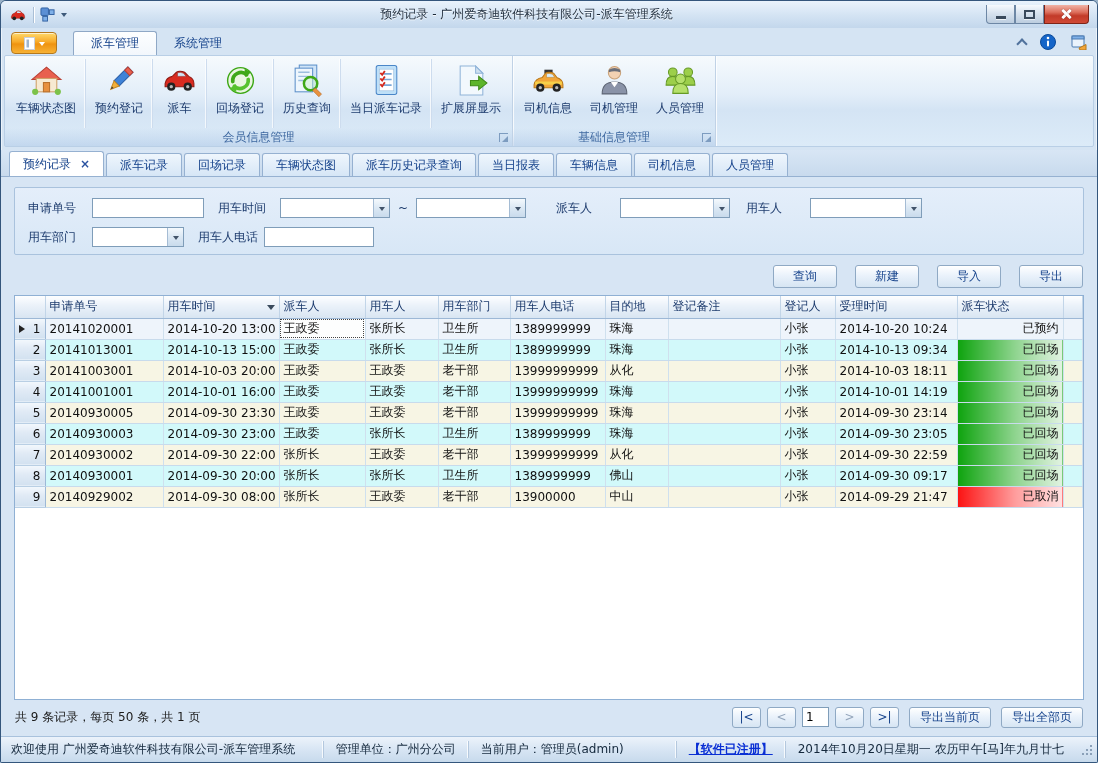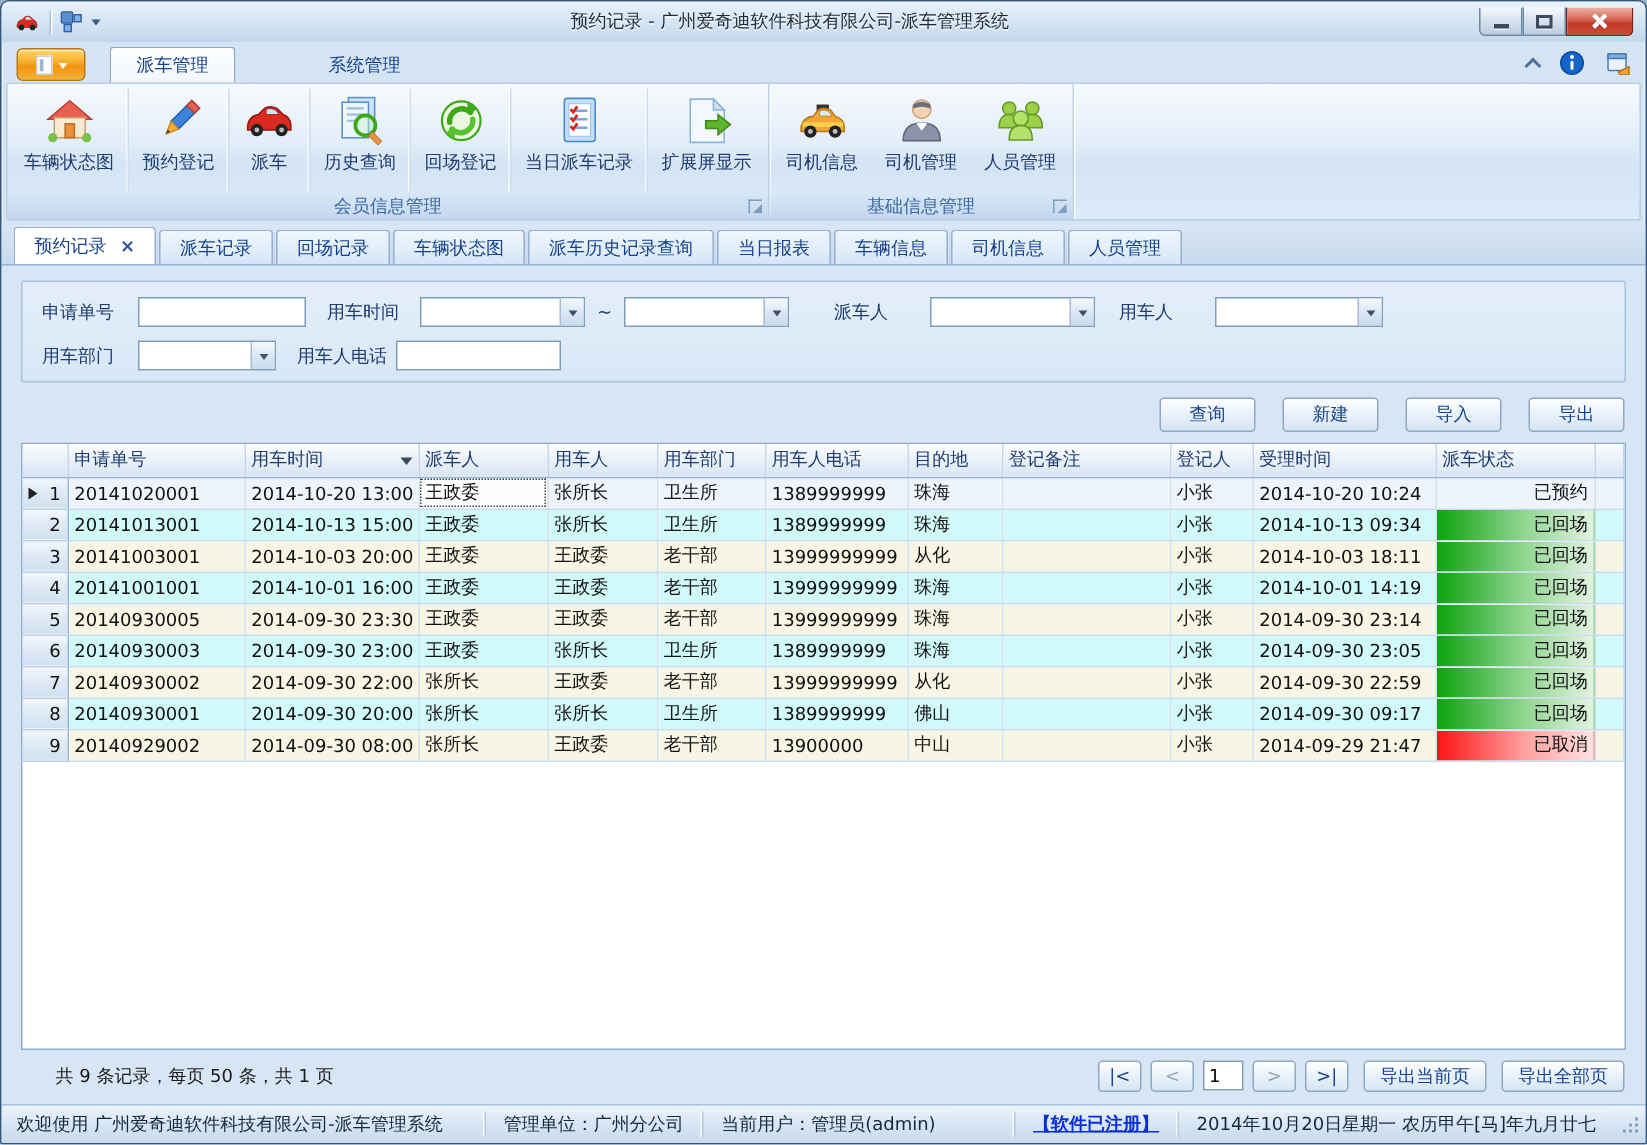--- a/index.html
+++ b/index.html
@@ -100,21 +100,21 @@
     border-bottom:1px solid #b9cfe4; }
   .mark-wrap{ display:flex; align-items:center; justify-content:space-between; }
   .arrow-right{ width:0; height:0; border-left:6px solid #222; border-top:4px solid transparent; border-bottom:4px solid transparent; }
   .sort-arrow{ float:right; margin-top:7px; width:0; height:0; border:4px solid transparent; border-top:5px solid #3a4a5c; }
   .focus-cell{ outline:1px dotted #444; outline-offset:-2px; background:#fdfefe; }
   td.status{ text-align:right; }
   td.status.returned{ background:linear-gradient(90deg,#0da30d,#8fd48f 55%,#e2f3e2); }
   td.status.cancelled{ background:linear-gradient(90deg,#fc1212,#ff9d9d 55%,#ffe2e2); }
   
   .pager{ height:34px; display:flex; align-items:center; padding:0 1px; }
-  .psummary{ margin-left:22px; color:#1a1a1a; }
+  .psummary{ color:#1a1a1a; }
   .pright{ margin-left:auto; display:flex; align-items:center; gap:6px; }
   .pbtn{ width:29px; min-width:29px; height:21px; padding:0; }
   .pbtn.disabled{ color:#93a5bb; }
   .pinput{ width:27px; height:20px; border:1px solid #7f9db9; padding:0 3px; font:inherit; }
   .pright .btn.export{ height:21px; margin-left:4px; }
   
   .statusbar{ height:26px; display:flex; align-items:center; padding:0 4px 0 10px;
     border-top:1px solid #a9c2dd; background:linear-gradient(#ecf3fb,#d6e4f3 55%,#c7daec); color:#14283c; }
   .sbsec{ padding:0 12px; white-space:nowrap; }
   .sbsec.first{ padding-left:0; flex:1; }
@@ -161,21 +161,21 @@
           <span class="g-close"></span>
         </div>
     </div>
   </div>
 
   <div class="tabrow">
     <div class="appbtn">
       <span class="doc"></span>
       <span class="caret"></span>
     </div>
-    <div style="display:flex;gap:45px;">
+    <div style="display:flex;">
         <div class="rtab active">派车管理</div>
         <div class="rtab">系统管理</div>
       </div>
     <div class="tabrow-right">
       <span class="chev"></span>
       <span>
         <svg width="16" height="16" viewBox="0 0 16 16">
             <circle cx="8" cy="8" r="7.5" fill="#1565c8"></circle>
             <circle cx="8" cy="8" r="7.5" fill="none" stroke="#0a4a9a"></circle>
             <rect x="7" y="6.5" width="2" height="6" rx="1" fill="#fff"></rect>
@@ -229,40 +229,40 @@
                 <circle cx="9" cy="23" r="1.6" fill="#bbb"></circle>
                 <circle cx="25" cy="23" r="4" fill="#222"></circle>
                 <circle cx="25" cy="23" r="1.6" fill="#bbb"></circle>
               </svg>
             </div>
             <div class="rlabel">派车</div>
           </div>
           <div class="ritem">
             <div class="ricon">
               <svg viewBox="0 0 34 34">
+                <circle cx="17" cy="17" r="12.5" fill="#eaf6e2" stroke="#3fa818" stroke-width="1.4"></circle>
+                <path d="M9.5 18 A8 8 0 0 1 23 11.5" fill="none" stroke="#3fa818" stroke-width="3.6" stroke-linecap="round"></path>
+                <polygon points="21,5.5 27.5,9 21.5,13.5" fill="#3fa818"></polygon>
+                <path d="M24.5 16 A8 8 0 0 1 11 22.5" fill="none" stroke="#57c22e" stroke-width="3.6" stroke-linecap="round"></path>
+                <polygon points="13,28.5 6.5,25 12.5,20.5" fill="#57c22e"></polygon>
+              </svg>
+            </div>
+            <div class="rlabel">回场登记</div>
+          </div>
+          <div class="ritem">
+            <div class="ricon">
+              <svg viewBox="0 0 34 34">
                 <rect x="9" y="2" width="17" height="22" fill="#cfe4f7" stroke="#5b8fc9"></rect>
                 <rect x="5" y="5" width="17" height="23" fill="#eef6fd" stroke="#5b8fc9"></rect>
                 <path d="M8 9 h11 M8 13 h11 M8 17 h7" stroke="#9cbede" stroke-width="1.4"></path>
                 <circle cx="20" cy="20" r="6.5" fill="rgba(200,240,200,.45)" stroke="#3fa818" stroke-width="2.4"></circle>
                 <rect x="24.6" y="24.2" width="8.5" height="3.6" transform="rotate(45 24.6 24.2)" fill="#e8913f" stroke="#b96f2a" stroke-width=".6"></rect>
               </svg>
             </div>
             <div class="rlabel">历史查询</div>
-          </div>
-          <div class="ritem">
-            <div class="ricon">
-              <svg viewBox="0 0 34 34">
-                <circle cx="17" cy="17" r="12.5" fill="#eaf6e2" stroke="#3fa818" stroke-width="1.4"></circle>
-                <path d="M9.5 18 A8 8 0 0 1 23 11.5" fill="none" stroke="#3fa818" stroke-width="3.6" stroke-linecap="round"></path>
-                <polygon points="21,5.5 27.5,9 21.5,13.5" fill="#3fa818"></polygon>
-                <path d="M24.5 16 A8 8 0 0 1 11 22.5" fill="none" stroke="#57c22e" stroke-width="3.6" stroke-linecap="round"></path>
-                <polygon points="13,28.5 6.5,25 12.5,20.5" fill="#57c22e"></polygon>
-              </svg>
-            </div>
-            <div class="rlabel">回场登记</div>
           </div>
           <div class="ritem">
             <div class="ricon">
               <svg viewBox="0 0 34 34">
                 <rect x="7" y="2.5" width="20" height="28" rx="2" fill="#bfe0f8" stroke="#4a86c8"></rect>
                 <rect x="10" y="6" width="14" height="21" fill="#fff" stroke="#9cbede" stroke-width=".6"></rect>
                 <path d="M14 10.5 h8 M14 16 h8 M14 21.5 h8" stroke="#7aa8d8" stroke-width="1.6"></path>
                 <path d="M11 9.5 l1.8 2 2.6-3.8 M11 15 l1.8 2 2.6-3.8 M11 20.5 l1.8 2 2.6-3.8" stroke="#d42a1e" stroke-width="1.8" fill="none"></path>
               </svg>
             </div>

